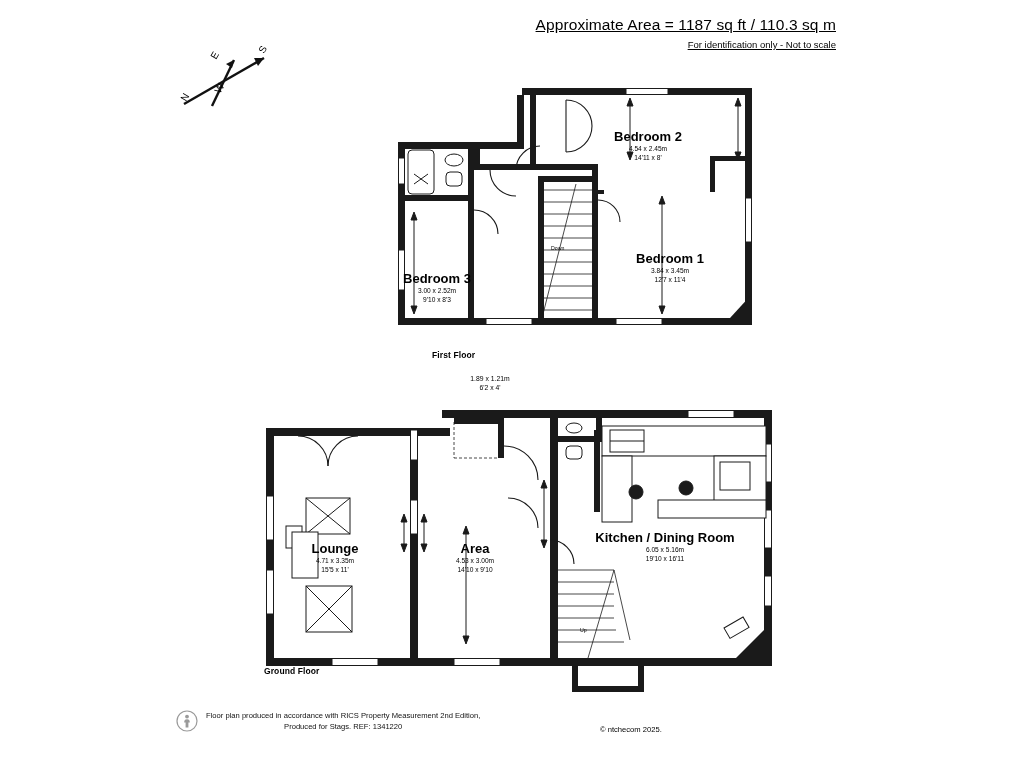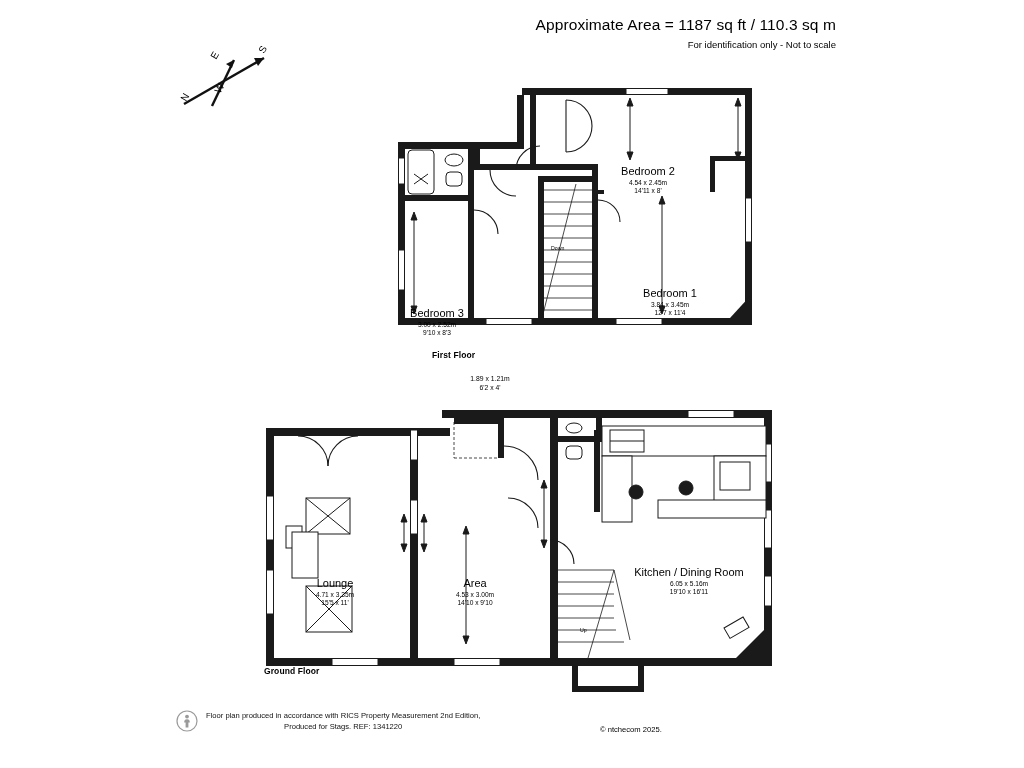--- a/index.html
+++ b/index.html
@@ -22,47 +22,48 @@
   .hdr {
     position: absolute;
     text-align: right;
   }
   #header-area {
     right: 188px;
     top: 16px;
     font-size: 15.5px;
     letter-spacing: 0.1px;
     white-space: nowrap;
+    text-decoration: underline;
   }
   #header-note {
     right: 188px;
     top: 39px;
     font-size: 9.5px;
     white-space: nowrap;
+    text-decoration: underline;
   }
   .floor-label {
     position: absolute;
     font-size: 8.5px;
     font-weight: bold;
     letter-spacing: 0.1px;
   }
   #first-floor-label { left: 396px; top: 350px; padding-left: 36px; }
   #ground-floor-label { left: 264px; top: 666px; text-align: center; }
 
   .room {
     position: absolute;
     text-align: center;
     line-height: 1.32;
     white-space: nowrap;
   }
   .room .nm {
-    font-size: 11px;
-    font-weight: normal;
+    font-size: 13px;
+    font-weight: bold;
     display: block;
-    margin-top: 36px;
   }
   .room .dm {
     font-size: 6.6px;
     display: block;
   }
   .tiny-dim {
     position: absolute;
     text-align: center;
     font-size: 6.8px;
     line-height: 1.3;
@@ -380,21 +381,21 @@
     <span class="dm">4.71 x 3.35m</span>
     <span class="dm">15'5 x 11'</span>
   </div>
 
   <div class="room" style="left:425px; top:540px; width:100px;">
     <span class="nm">Area</span>
     <span class="dm">4.53 x 3.00m</span>
     <span class="dm">14'10 x 9'10</span>
   </div>
 
-  <div class="room" style="left:604px; top:529px; width:170px;">
+  <div class="room" style="left:580px; top:529px; width:170px;">
     <span class="nm">Kitchen / Dining Room</span>
     <span class="dm">6.05 x 5.16m</span>
     <span class="dm">19'10 x 16'11</span>
   </div>
 
   <div class="stair-word" style="left:580px; top:627px;">Up</div>
 
   <div id="footer">
     <div id="rics-icon">
       <svg width="22" height="22" viewBox="0 0 22 22">

